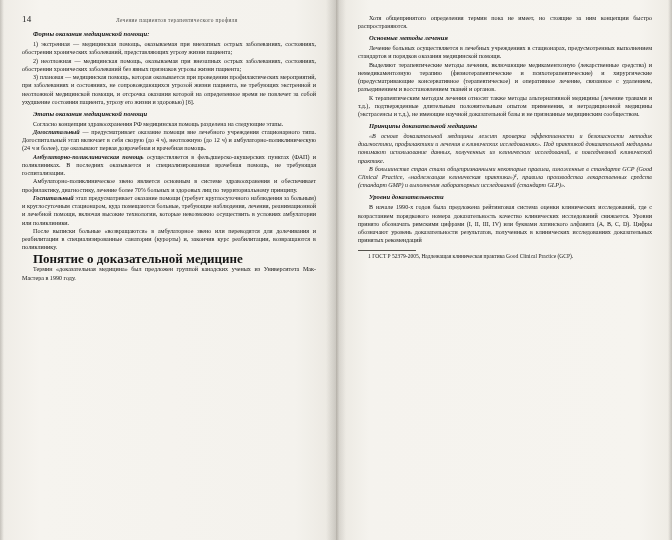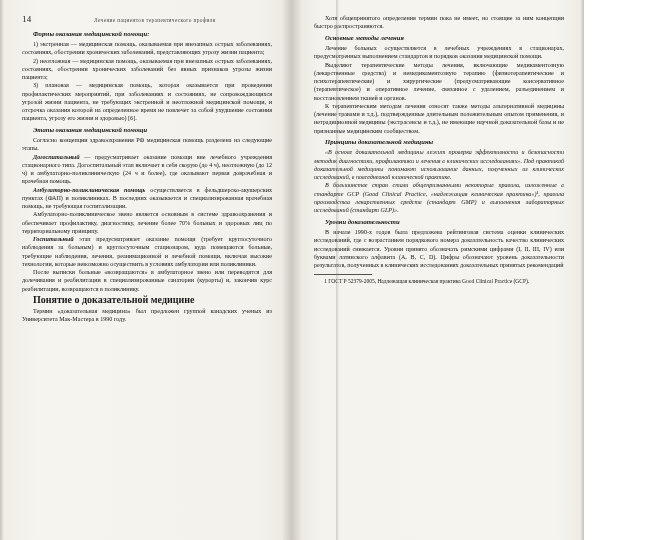--- a/index.html
+++ b/index.html
@@ -9,21 +9,21 @@
   }
   body {
     width: 672px;
     height: 540px;
     overflow: hidden;
     font-family: "Liberation Serif", serif;
     color: #1d1d1d;
   }
   .page {
     position: relative;
-    width: 584px;
+    width: 672px;
     height: 540px;
     background: #f3f1ec;
     display: flex;
     border-radius: 19px;
   }
   .leaf {
     position: relative;
     width: 336px;
     height: 540px;
     box-sizing: border-box;
@@ -76,21 +76,21 @@
   }
   h3.head {
     margin: 3.5px 0 1.5px 0;
     font-size: 6.6px;
     font-style: italic;
     font-weight: bold;
     text-indent: 11px;
     line-height: 8.6px;
   }
   h3.head.big {
-    font-size: 10px;
+    font-size: 13px;
     font-style: normal;
   }
   .runin {
     font-style: italic;
     font-weight: bold;
   }
   .quote {
     font-style: italic;
   }
   .footnote-rule {

